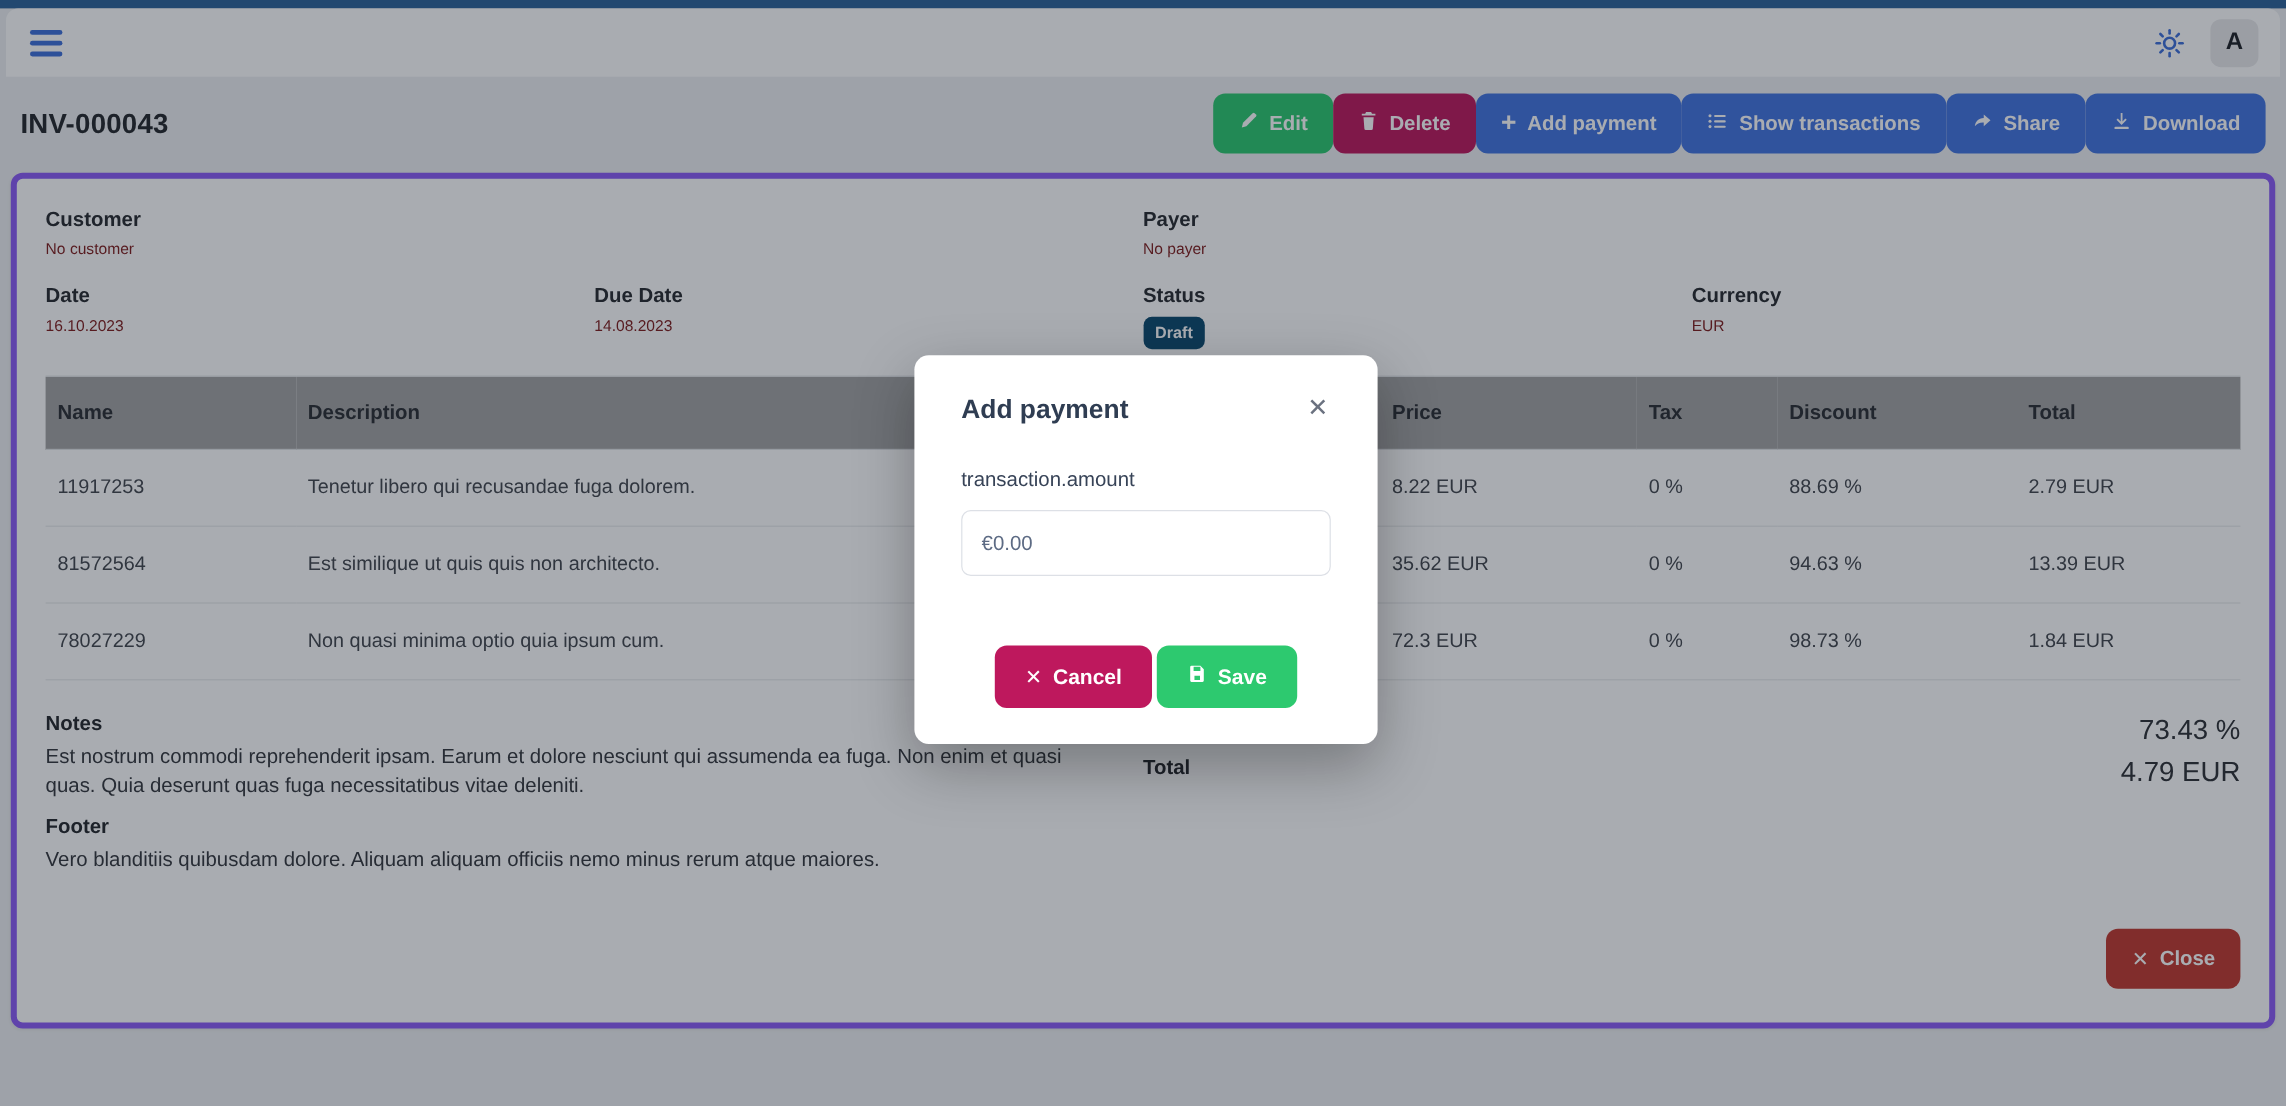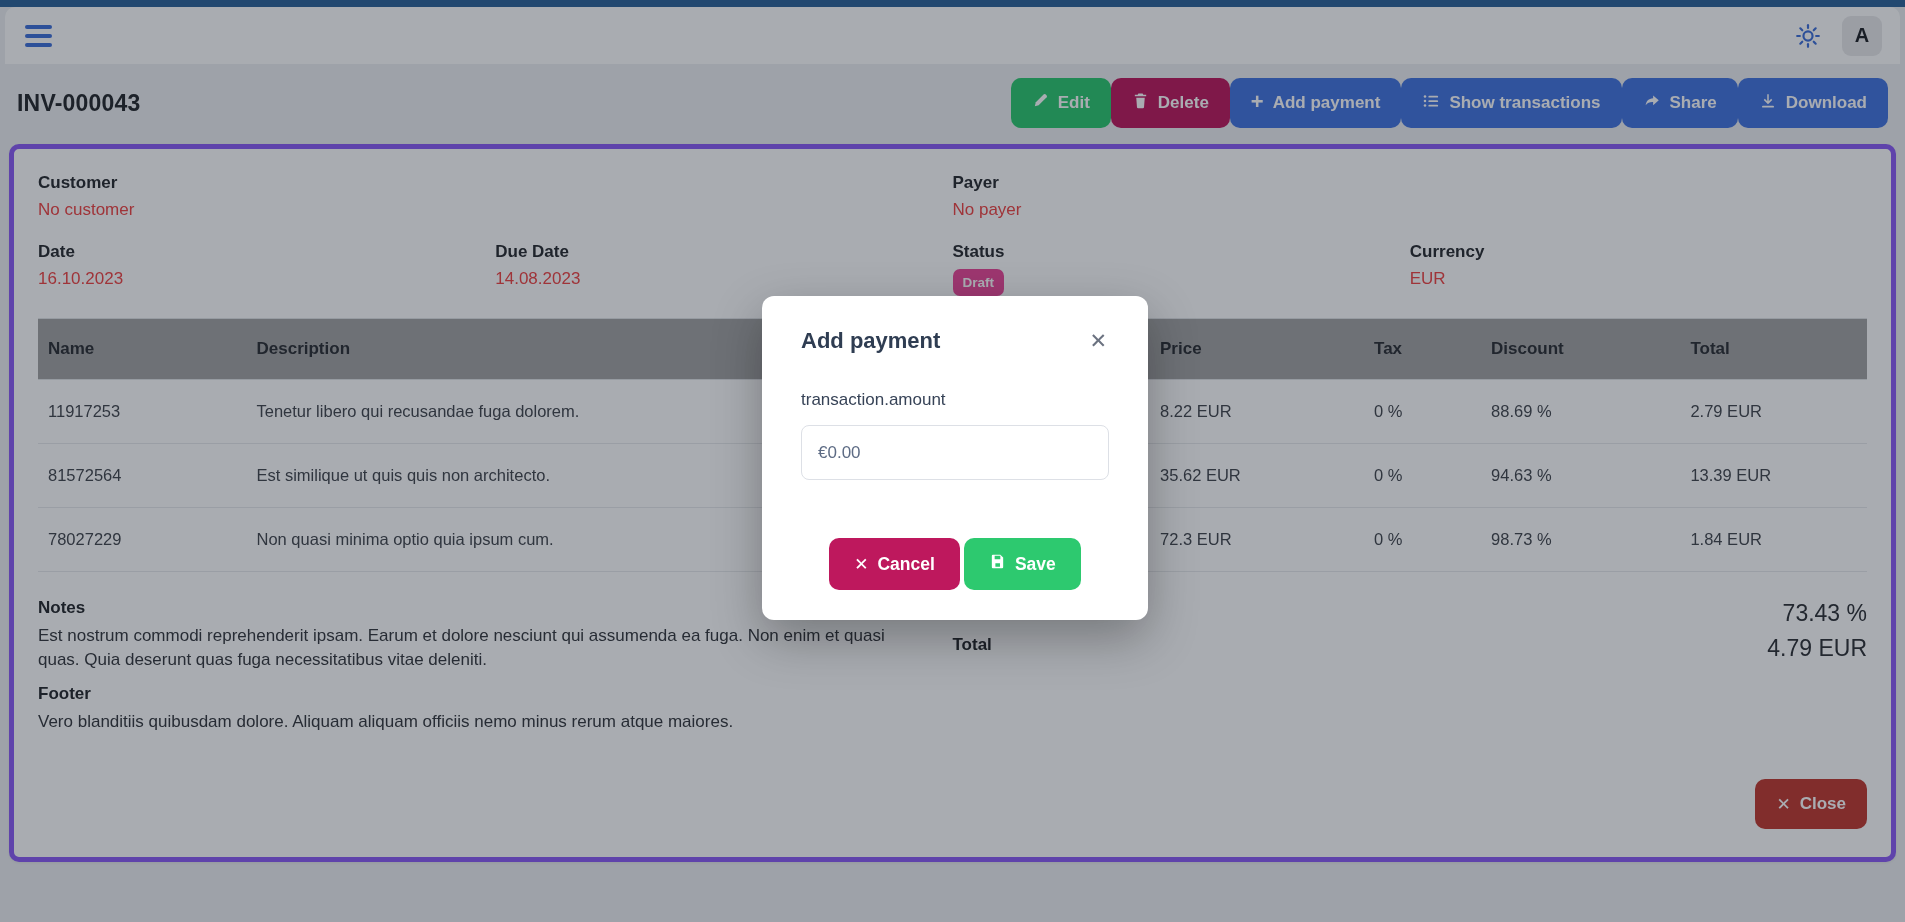--- a/index.html
+++ b/index.html
@@ -50,23 +50,23 @@
   .card {
     margin-top:16px; background:#ffffff; border:5px solid #8b5cf6;
     border-radius:10px; box-shadow:0 1px 3px rgba(0,0,0,.06);
     padding:24px 24px 28px;
   }
   .details-grid {
     display:grid; grid-template-columns:repeat(4,1fr); row-gap:22px;
   }
   .span2 { grid-column:span 2; }
   .fld-label { font-size:17px; font-weight:bold; color:#282b2f; margin-bottom:7px; }
-  .fld-value { font-size:17px; color:#ef4444; }
+  .fld-value { font-size:13px; color:#7f1d1d; }
   .badge-warning {
-    display:inline-block; background:#ec4899; color:#ffffff;
+    display:inline-block; background:#0c4a6e; color:#ffffff;
     font-size:13.5px; font-weight:bold; padding:6px 10px; border-radius:7px;
   }
   
   table.items { width:100%; border-collapse:collapse; table-layout:fixed; margin-top:22px; }
   table.items th {
     text-align:left; font-size:17px; font-weight:bold; color:#2b2e33;
     padding:20px 10px; border-top:1px solid #e2e4e7; border-bottom:1px solid #e2e4e7;
     background:#a3a3a3;
   }
   table.items td {

